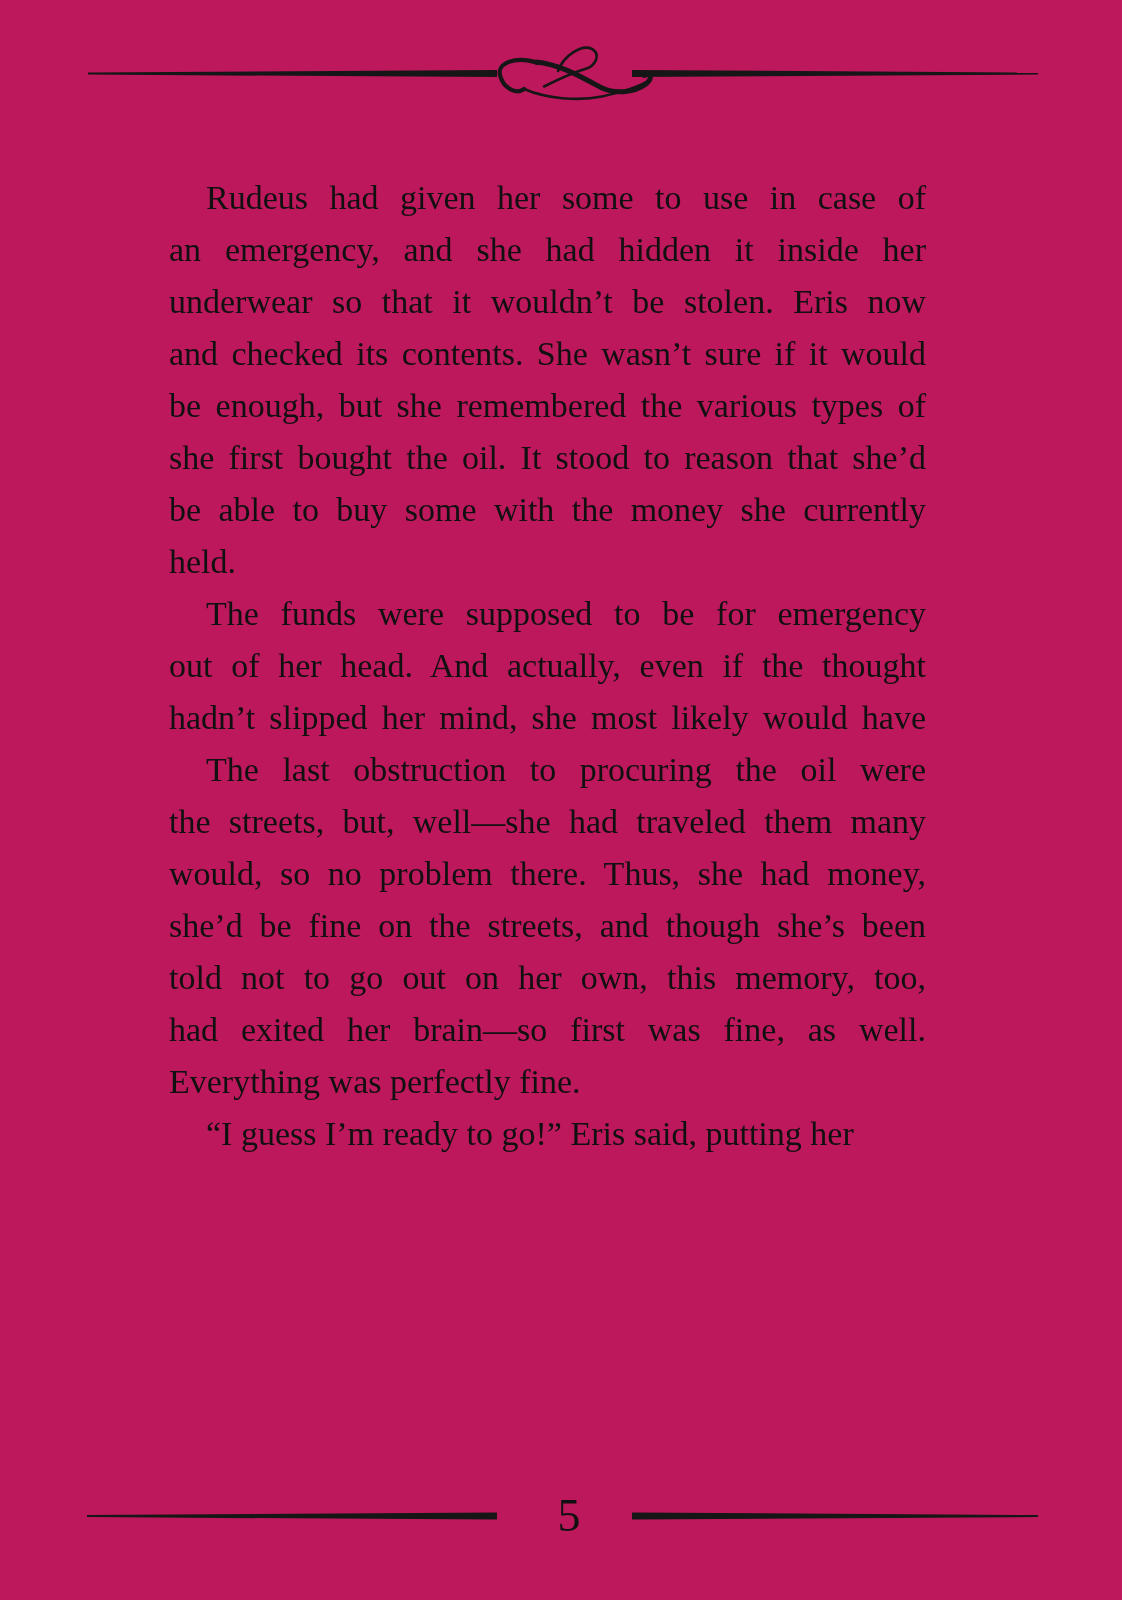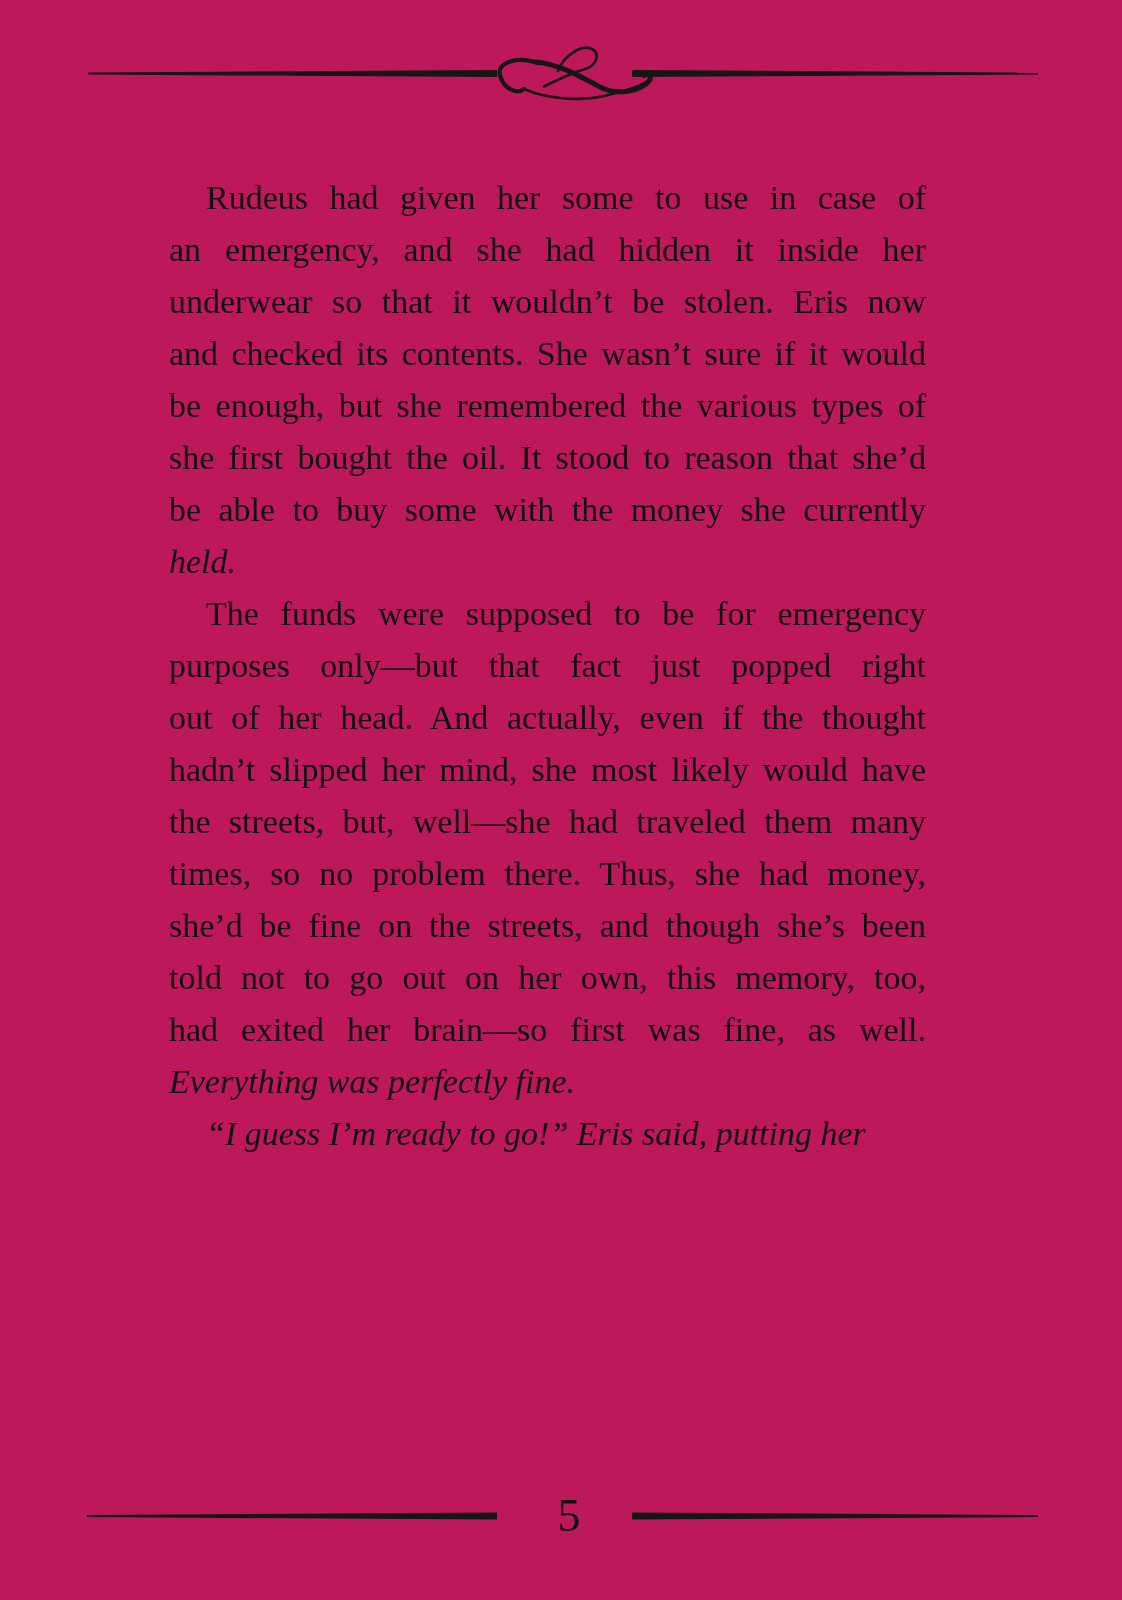--- a/index.html
+++ b/index.html
@@ -41,21 +41,20 @@
     text-align: justify;
     text-align-last: justify;
     -moz-text-align-last: justify;
     white-space: normal;
   }
   .line.indent {
     text-indent: 37px;
   }
   .line.last {
     text-align-last: left;
-    font-style: italic;
     -moz-text-align-last: left;
   }
   .footer {
     position: absolute;
     top: 1476px;
     left: 0;
     width: 1122px;
     height: 90px;
   }
   .footer-rules {
@@ -102,27 +101,27 @@
         <div class="line">an emergency, and she had hidden it inside her</div>
         <div class="line">underwear so that it wouldn’t be stolen. Eris now</div>
         <div class="line">and checked its contents. She wasn’t sure if it would</div>
         <div class="line">be enough, but she remembered the various types of</div>
         <div class="line">she first bought the oil. It stood to reason that she’d</div>
         <div class="line">be able to buy some with the money she currently</div>
         <div class="line last">held.</div>
       </div>
       <div class="paragraph">
         <div class="line indent">The funds were supposed to be for emergency</div>
-        <div class="line">purposes only—but that fact just popped right</div>
         <div class="line">out of her head. And actually, even if the thought</div>
         <div class="line">hadn’t slipped her mind, she most likely would have</div>
       </div>
       <div class="paragraph">
+        <div class="line indent">The last obstruction to procuring the oil were</div>
         <div class="line">the streets, but, well—she had traveled them many</div>
-        <div class="line">times, so no problem there. Thus, she had money,</div>
+        <div class="line">would, so no problem there. Thus, she had money,</div>
         <div class="line">she’d be fine on the streets, and though she’s been</div>
         <div class="line">told not to go out on her own, this memory, too,</div>
         <div class="line">had exited her brain—so first was fine, as well.</div>
         <div class="line last">Everything was perfectly fine.</div>
       </div>
       <div class="paragraph">
         <div class="line indent last">“I guess I’m ready to go!” Eris said, putting her</div>
       </div>
     </main>
 

